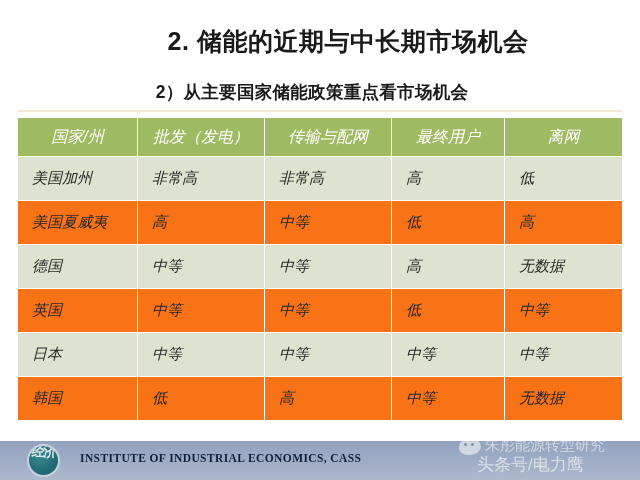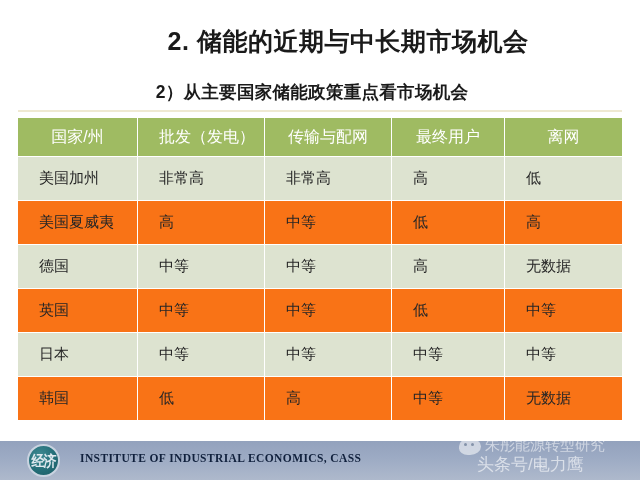--- a/index.html
+++ b/index.html
@@ -63,30 +63,31 @@
     width: 600px;
   }
   table.matrix {
     width: 600px;
     border-collapse: separate;
     border-spacing: 1px 1px;
     table-layout: fixed;
   }
   table.matrix th,
   table.matrix td {
-    padding: 0 21px;
+    padding: 0 14px;
     height: 43px;
     vertical-align: middle;
     font-size: 15px;
     font-weight: normal;
     color: #262626;
     text-align: left;
     line-height: 1.1;
     white-space: nowrap;
     overflow: hidden;
+    font-style: italic;
   }
   table.matrix thead th {
     background: #9fbb62;
     color: #ffffff;
     font-weight: normal;
     font-size: 16px;
     height: 38px;
     text-align: center;
   }
   table.matrix thead th.left-col { text-align: center; }
@@ -115,21 +116,20 @@
   }
   #footer-logo {
     position: absolute;
     left: 27px; top: 444px;
     width: 33px; height: 33px;
     border-radius: 50%;
     background: radial-gradient(circle at 38% 33%, #3f8a93 0%, #246e78 55%, #1b5a63 100%);
     border: 2px solid #c9d3e0;
     box-sizing: border-box;
     display: flex;
-    align-items: center;
     justify-content: center;
     overflow: hidden;
   }
   #footer-logo .seal {
     font-family: "DejaVu Serif", "Liberation Serif", serif;
     font-size: 13px;
     color: #dfe9ef;
     font-weight: bold;
     line-height: 1;
     letter-spacing: -1px;

